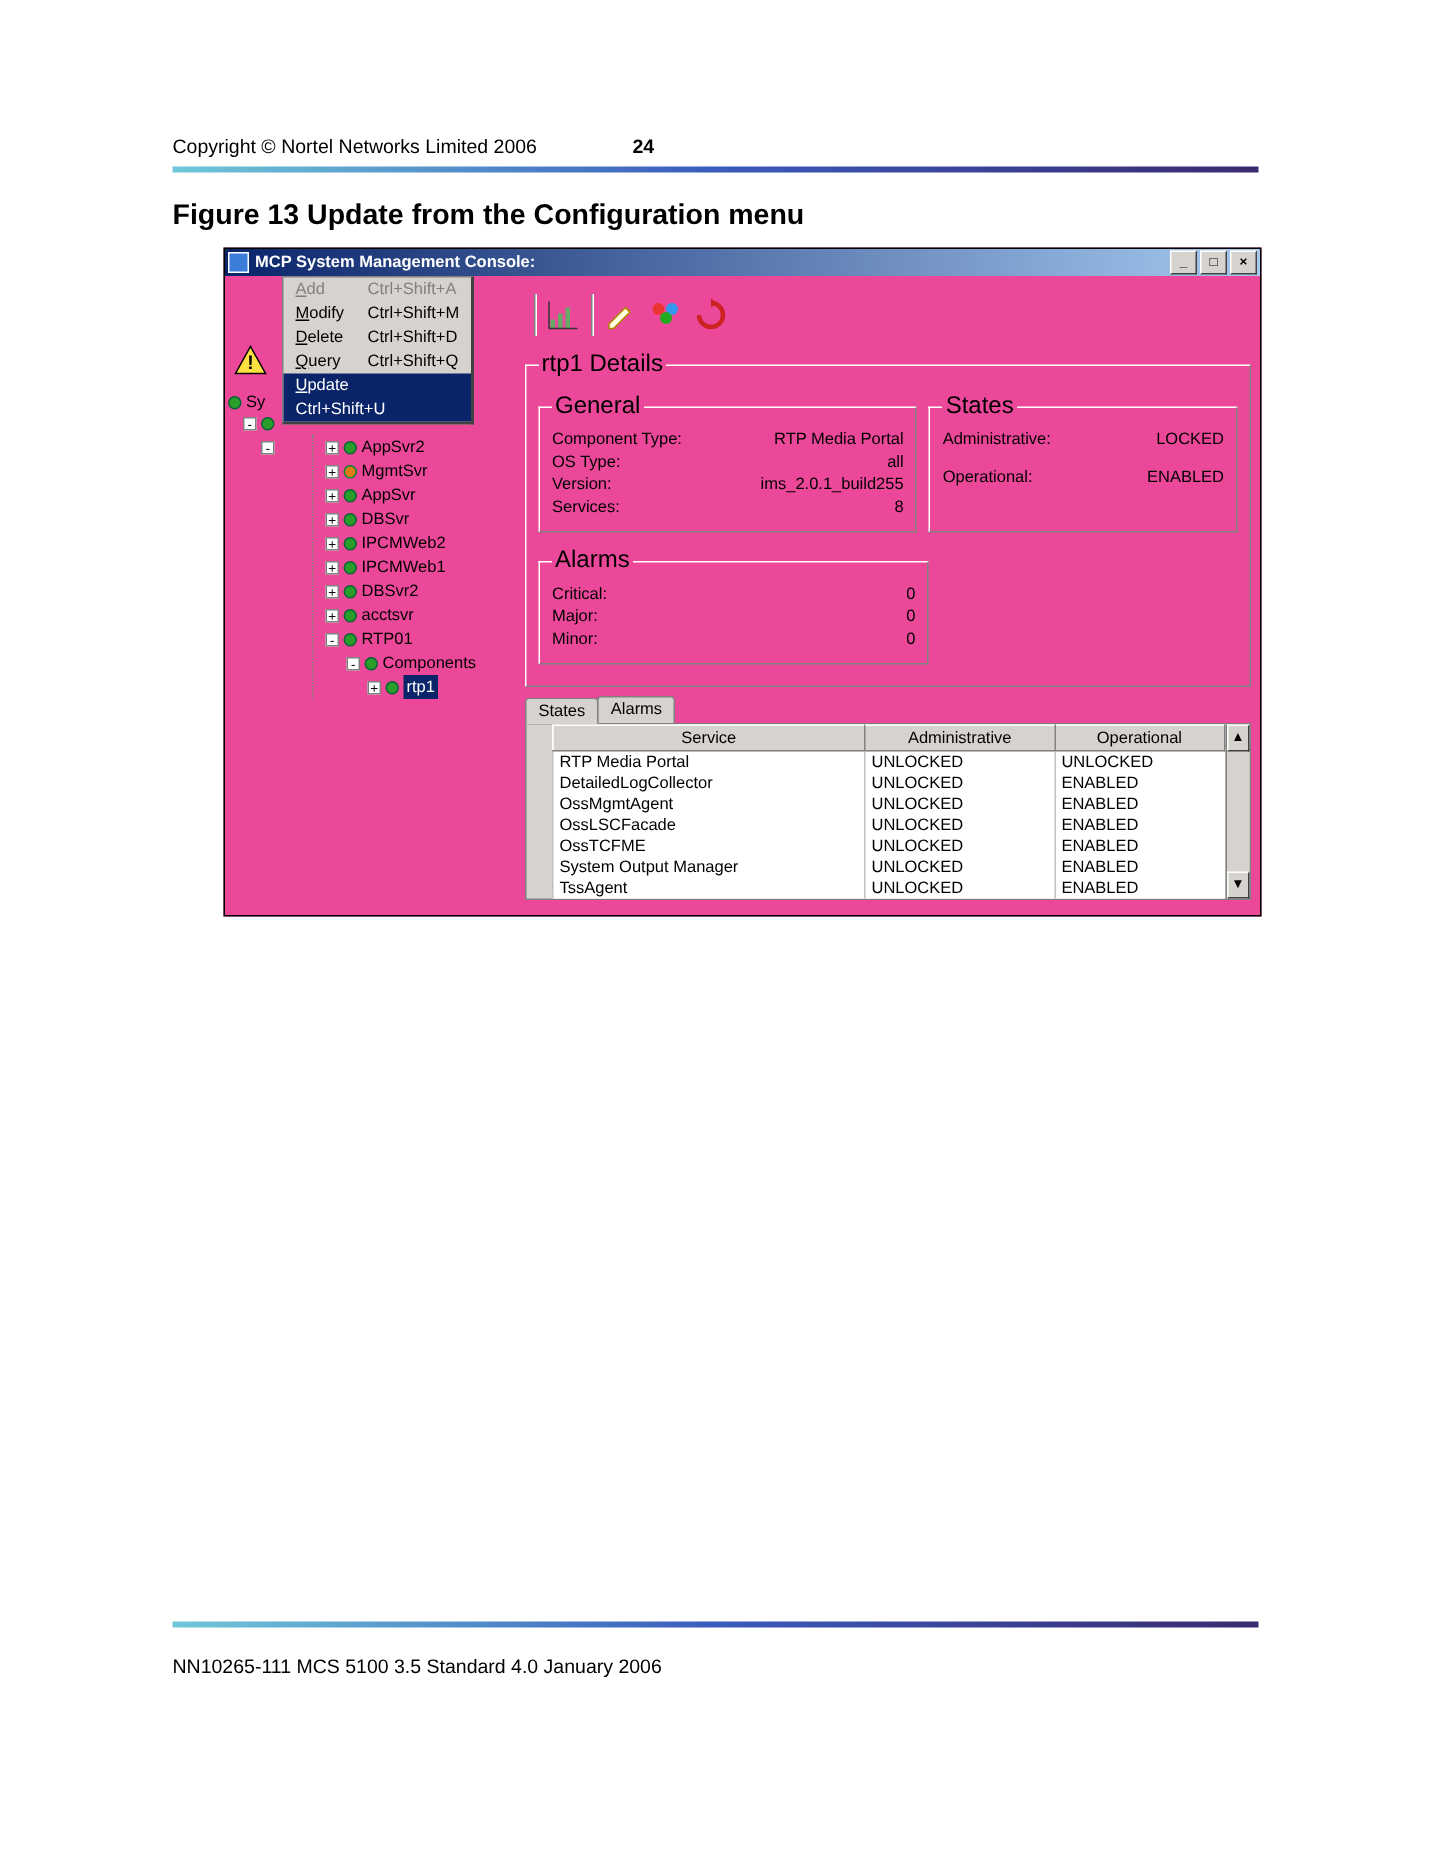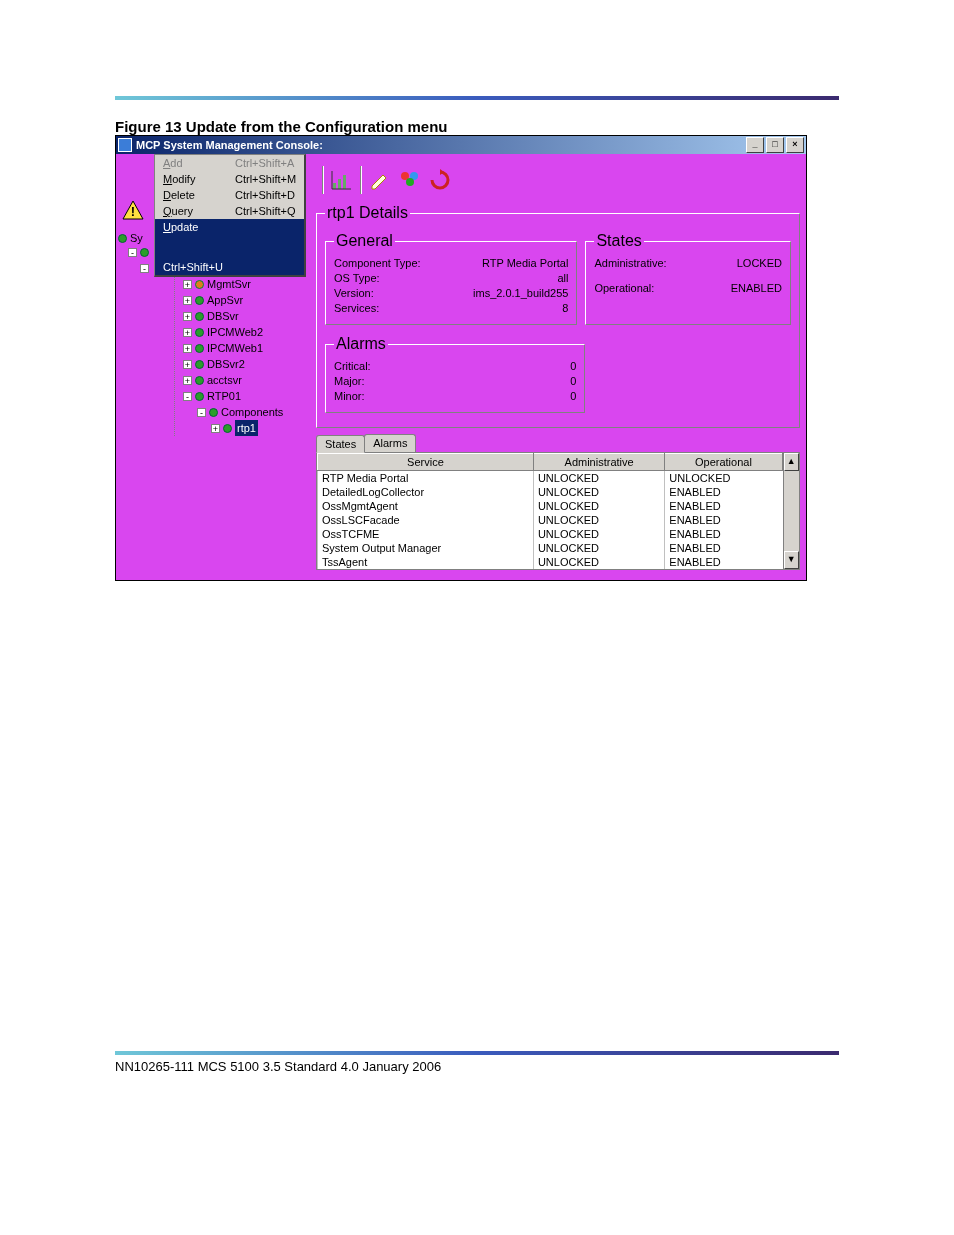--- a/index.html
+++ b/index.html
@@ -16,30 +16,32 @@
     color: #000;
   }
   .header-page-num { font-weight: bold; margin-left: 60px;}
   .gradient-bar {
     height: 4px;
     background: linear-gradient(to right, #6fc7d8, #3a5bbd, #3b2a6f);
     margin: 6px 0 18px 0;
   }
   .figure-title {
     font-weight: bold;
-    font-size: 15px;
+    font-size: 19px;
+    margin-bottom: 10px;
   }
 
   
   .window {
     width: 690px;
     border: 1px solid #000;
     font-family: Tahoma, Arial, sans-serif;
     font-size: 11px;
-    background: #d946ef;
+    background: #ec4899;
+    margin-left: 34px;
   }
   .titlebar {
     background: linear-gradient(to right, #0a246a, #a6caf0);
     color: #fff;
     display: flex;
     align-items: center;
     height: 18px;
     padding: 0 2px;
     font-weight: bold;
     font-size: 11px;
@@ -79,21 +81,21 @@
 
   .dropdown {
     position: absolute;
     background: #d6d3ce;
     border: 1px solid #808080;
     border-right: 2px solid #404040;
     border-bottom: 2px solid #404040;
     z-index: 10;
     font-size: 11px;
   }
-  .dropdown-row { display:flex; padding: 2px 8px 2px 8px; gap: 28px; }
+  .dropdown-row { display:flex; padding: 2px 8px 2px 8px; gap: 4px; }
   .dropdown-row.disabled { color: #808080; }
   .dropdown-row.active { background: #0a246a; color: #fff; flex-direction: column; }
   .dropdown-label { width: 44px; }
   .dropdown-shortcut { }
 
   .content-row { display: flex; position: relative; }
 
   .toolbar {
     display: flex;
     gap: 6px;
@@ -180,40 +182,44 @@
     border:1px solid #808080;
     border-top-color:#fff; border-left-color:#fff;
     font-weight: normal;
     padding: 2px 4px;
   }
   table.svc td {
     border-left:1px solid #c0c0c0;
     padding: 1px 4px;
     background:#fff;
   }
-  .svc-wrap { display:flex; }
+  .svc-wrap { display:flex;padding-left:17px; }
   .svc-scroll { width:16px; background:#d6d3ce; border-left:1px solid #808080; display:flex; flex-direction:column; justify-content:space-between;}
   .scroll-btn { height:16px; border:1px solid #fff; border-right-color:#404040; border-bottom-color:#404040; text-align:center; font-size:9px; line-height:14px;}
 
   .footer-gradient {
     height: 4px;
     background: linear-gradient(to right, #6fc7d8, #3a5bbd, #3b2a6f);
     margin-top: 470px;
   }
-  .footer-text { font-size: 13px; color: #000; margin-top: 4px;}
+  .footer-text { font-size: 13px; color: #000; margin-top: 18px;}
 
   .warn-icon { position:absolute; left:6px; top:46px;}
   .tree-stub { position:absolute; left:2px; top:78px; font-size:11px; display:flex; align-items:center; gap:3px;}
   .tree-stub2 { position:absolute; left:12px; top:94px; font-size:11px; display:flex; align-items:center; gap:3px;}
   .tree-stub3 { position:absolute; left:24px; top:110px; font-size:11px; display:flex; align-items:center; gap:3px;}
 </style>
 </head>
 <body>
 
 <div class="page">
+  <div class="header-line">
+    <span>Copyright © Nortel Networks Limited 2006</span>
+    <span class="header-page-num">24</span>
+  </div>
   <div class="gradient-bar"></div>
 
   <div class="figure-title">Figure 13  Update from the Configuration menu</div>
 
   <div class="window">
 
     <div class="titlebar">
       <div class="titlebar-icon"></div>
       <div class="titlebar-text">MCP System Management Console:</div>
       <div class="winbtn">_</div>

